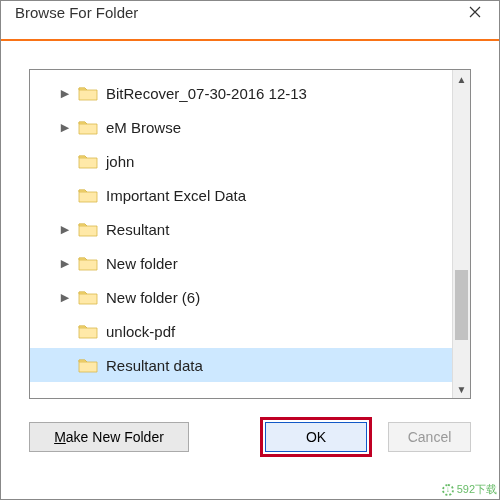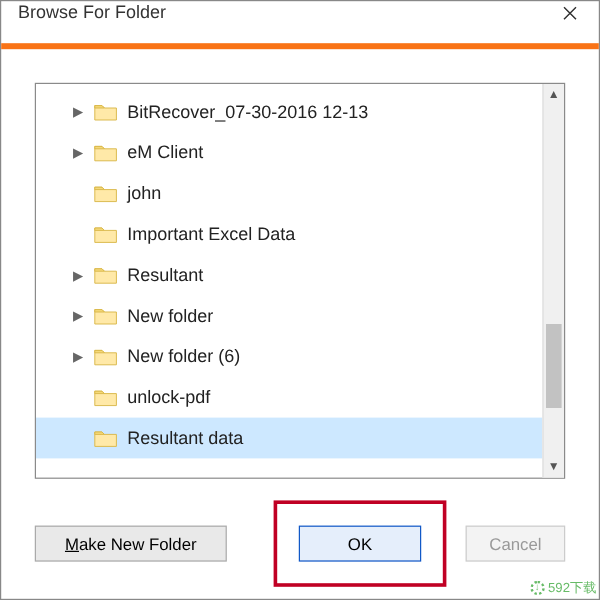--- a/index.html
+++ b/index.html
@@ -1,18 +1,18 @@
 <!DOCTYPE html>
 <html><head>
 <meta charset="utf-8">
 <style>
 * { box-sizing: border-box; margin: 0; padding: 0; }
 body { font-family: "Segoe UI", Tahoma, sans-serif; font-size: 14px; background: #fff; }
 .dialog { width: 500px; height: 500px; border: 1px solid #888; background: #fff; position: relative; }
-.titlebar { height: 40px; display: flex; align-items: center; padding: 0 0 16px 14px; border-bottom: 5px solid #f97316; }
+.titlebar { height: 40px; display: flex; align-items: center; padding: 0 0 16px 14px; border-bottom: 2px solid #f97316; }
 .titlebar .title { flex: 1; font-size: 15px; color: #333; }
 .close-btn { width: 48px; height: 40px; display: flex; align-items: center; justify-content: center; cursor: pointer; }
 .close-btn svg { width: 12px; height: 12px; }
 .content { padding: 28px 28px 0 28px; }
 .tree-container { border: 1px solid #8a8a8a; height: 330px; position: relative; display: flex; }
 .tree { flex: 1; overflow: hidden; padding: 6px 0; }
 .tree-row { display: flex; align-items: center; height: 34px; padding-left: 28px; cursor: pointer; font-size: 15px; color: #222; }
 .tree-row.selected { background: #cde8ff; }
 .chevron { width: 14px; display: inline-flex; justify-content: center; color: #666; font-size: 11px; margin-right: 6px; }
 .chevron.empty { visibility: hidden; }
@@ -20,21 +20,21 @@
 .folder-icon svg { width: 20px; height: 16px; display: block; }
 .label { white-space: nowrap; text-align: right; }
 .scrollbar { width: 18px; background: #f0f0f0; border-left: 1px solid #ddd; position: relative; }
 .scroll-arrow { height: 18px; display: flex; align-items: center; justify-content: center; color: #555; font-size: 10px; }
 .scroll-thumb { position: absolute; right: 2px; left: 2px; top: 200px; height: 70px; background: #c2c2c2; }
 .button-bar { display: flex; padding: 18px 28px; gap: 16px; align-items: center; }
 .btn { height: 30px; border: 1px solid #aaa; background: #e9e9e9; font-size: 14px; cursor: pointer; font-family: inherit; display: flex; align-items: center; justify-content: center; }
 .btn-make { width: 160px; }
 .btn-make .u { text-decoration: underline; }
 .spacer { flex: 1; }
-.btn-ok-wrap { border: 3px solid #c00024; padding: 18px; }
+.btn-ok-wrap { border: 3px solid #c00024; padding: 2px; }
 .btn-ok { width: 102px; border: 1px solid #1158c7; background: #e5eefb; }
 .btn-cancel { width: 83px; color: #999; border-color: #ccc; background: #f3f3f3; }
 .watermark { position: absolute; bottom: 2px; right: 2px; font-size: 11px; color: #4db04d; display: flex; align-items: center; gap: 3px; opacity: .85; }
 .watermark .circ { width: 12px; height: 12px; border: 2px dotted #4db04d; border-radius: 50%; display: inline-flex; align-items: center; justify-content: center; font-size: 8px; }
 </style>
 </head>
 <body>
 
 <div class="dialog">
   <div class="titlebar">
@@ -60,21 +60,21 @@
             <span class="label">BitRecover_07-30-2016 12-13</span>
           </div>
           <div class="tree-row">
             <span class="chevron">▶</span>
             <span class="folder-icon">
               <svg viewBox="0 0 20 16">
                 <path d="M1 3 h6 l2 2 h10 v10 h-18 z" fill="#ffe9a8" stroke="#d9b84a" stroke-width="0.8"></path>
                 <path d="M1 3 h6 l2 2 h-8 z" fill="#f5d97a" stroke="#d9b84a" stroke-width="0.8"></path>
               </svg>
             </span>
-            <span class="label">eM Client</span>
+            <span class="label">eM Browse</span>
           </div>
           <div class="tree-row">
             <span class="chevron empty">▶</span>
             <span class="folder-icon">
               <svg viewBox="0 0 20 16">
                 <path d="M1 3 h6 l2 2 h10 v10 h-18 z" fill="#ffe9a8" stroke="#d9b84a" stroke-width="0.8"></path>
                 <path d="M1 3 h6 l2 2 h-8 z" fill="#f5d97a" stroke="#d9b84a" stroke-width="0.8"></path>
               </svg>
             </span>
             <span class="label">john</span>

